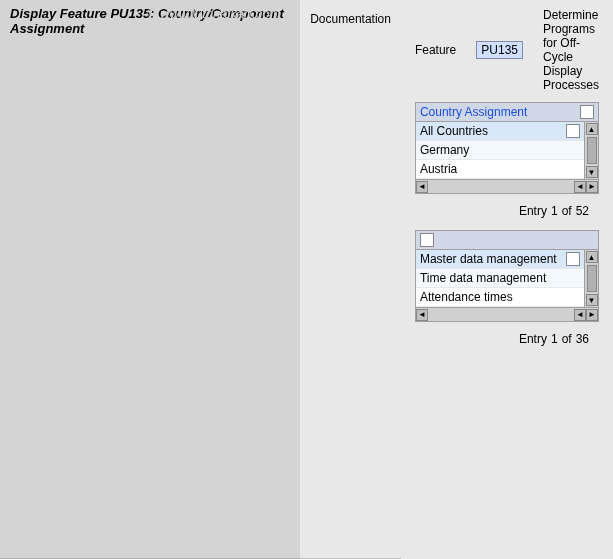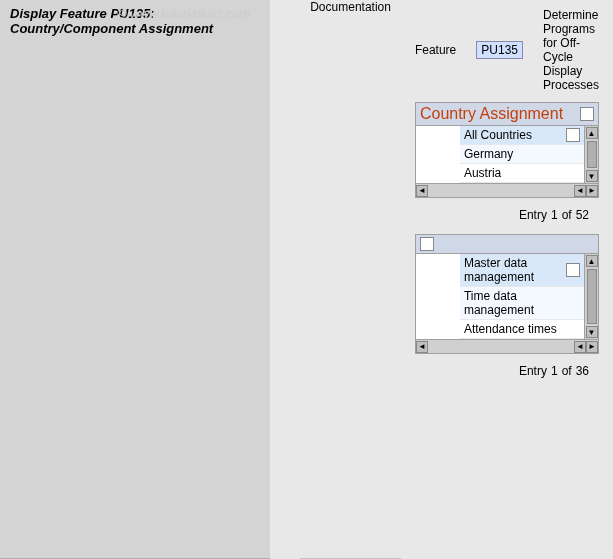--- a/index.html
+++ b/index.html
@@ -43,24 +43,23 @@
       position: absolute;
       right: 20px;
       top: 6px;
       font-size: 13px;
       color: #cccccc;
       font-style: italic;
     }
 
     .menu-bar {
       background-color: #e8e8e8;
-      padding: 0 10px;
+      padding: 12px 10px;
       border-bottom: 1px solid #c0c0c0;
       font-size: 12px;
-      margin-left: 30px;
     }
 
     .content-area {
       padding: 8px 14px;
       flex: 1;
     }
 
     .feature-row {
       display: flex;
       align-items: center;
@@ -96,35 +95,34 @@
 
     .list-header-row {
       display: flex;
       align-items: center;
       background-color: #d0d8e8;
       border-bottom: 1px solid #a0a0a0;
       padding: 2px 4px;
     }
 
     .list-header-text {
-      font-size: 16px;
-      color: #c2410c;
+      font-size: 12px;
+      color: #1d4ed8;
       flex: 1;
     }
 
     .list-header-checkbox {
       width: 14px;
       height: 14px;
       border: 1px solid #888;
       background: #fff;
     }
 
     .list-body {
       display: flex;
-      margin-left: 44px;
     }
 
     .list-items {
       flex: 1;
       overflow: hidden;
     }
 
     .list-item {
       padding: 2px 4px;
       font-size: 12px;

